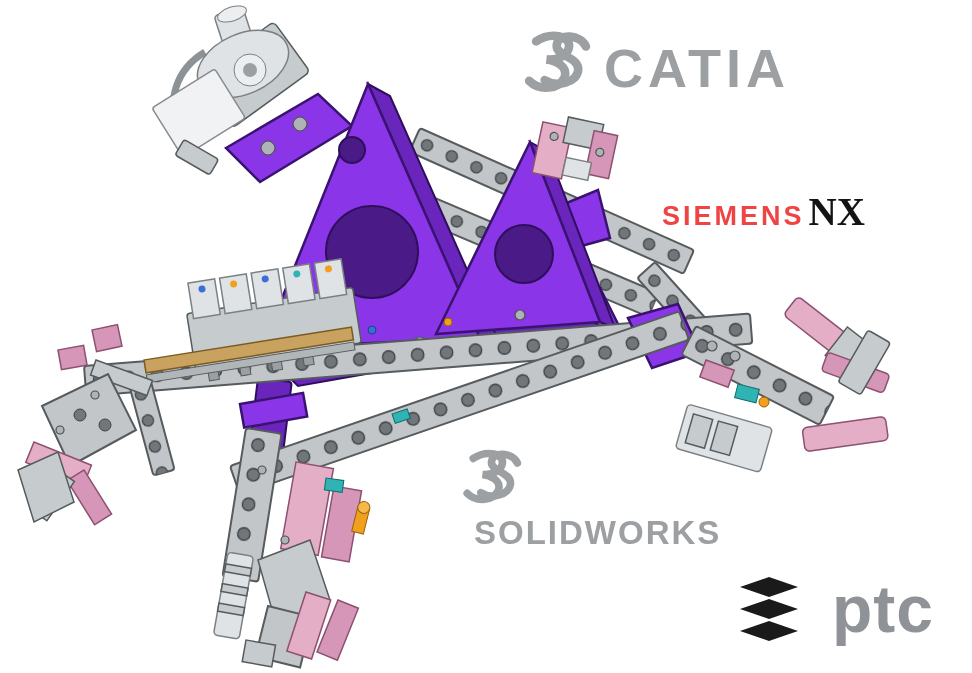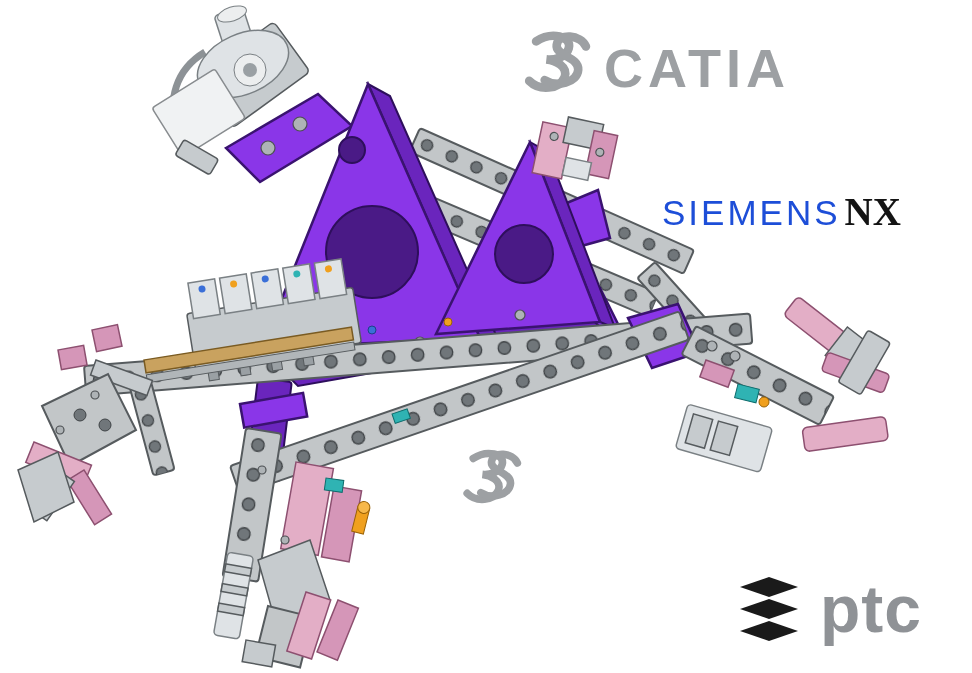--- a/index.html
+++ b/index.html
@@ -16,25 +16,25 @@
   .lightgrey{fill:#dfe3e6;stroke:#7a8084;stroke-width:1.5;}
   .midgrey{fill:#c6cbce;stroke:#565b5e;stroke-width:1.5;}
   .bolt{fill:#aeb3b6;stroke:#4c5053;stroke-width:1.2;}
   .hole{fill:#4a1a86;stroke:#2e0f5c;stroke-width:2;}
 
   
   .logo{position:absolute;display:flex;align-items:center;user-select:none;}
   .catia-logo{left:512px;top:28px;gap:6px;}
   .catia-text{font-size:54px;font-weight:bold;letter-spacing:5px;color:#9da0a3;line-height:1;}
   .siemens-logo{left:662px;top:192px;align-items:baseline;white-space:nowrap;}
-  .siemens-text{font-size:35px;font-weight:normal;letter-spacing:3px;color:#1d4ed8;line-height:1;}
+  .siemens-text{font-size:27px;font-weight:bold;letter-spacing:3px;color:#ef4444;line-height:1;}
   .nx-text{font-size:39px;font-weight:800;color:#141414;margin-left:4px;line-height:1;font-family:Liberation Serif, serif;}
   .sw-icon{position:absolute;left:452px;top:446px;}
   .sw-text{position:absolute;left:474px;top:516px;font-size:33px;font-weight:bold;letter-spacing:2px;color:#9da0a3;line-height:1;}
-  .ptc-logo{left:732px;top:570px;gap:14px;}
+  .ptc-logo{left:732px;top:570px;gap:26px;}
   .ptc-text{font-size:66px;font-weight:600;letter-spacing:1px;color:#8f9296;line-height:1;}
 </style>
 </head>
 <body>
 
 <div class="stage">
 
   <svg class="scene" viewBox="0 0 972 673">
     <defs>
       <pattern id="holes" width="29" height="30" patternUnits="userSpaceOnUse">
@@ -282,20 +282,21 @@
 
   <div class="logo siemens-logo">
     <span class="siemens-text">SIEMENS</span>
     <span class="nx-text">NX</span>
   </div>
 
   <svg class="sw-icon" width="76" height="72" viewBox="0 0 100 90">
     <path d="M28,14 C46,2 70,8 66,22 C63,33 48,36 40,35 C50,36 66,43 61,56 C55,70 32,72 20,60" fill="none" stroke="#9da0a3" stroke-width="10" stroke-linecap="round"></path>
     <path d="M86,20 C80,6 54,4 52,18 C50,31 78,32 77,47 C76,62 52,68 38,59" fill="none" stroke="#9da0a3" stroke-width="10" stroke-linecap="round"></path>
   </svg>
+  <span class="sw-text">SOLIDWORKS</span>
 
   <div class="logo ptc-logo">
     <svg width="74" height="78" viewBox="0 0 74 72">
       <polygon points="8,14 37,4 66,14 37,24" fill="#1a1a1a"></polygon>
       <polygon points="8,36 37,26 66,36 37,46" fill="#1a1a1a"></polygon>
       <polygon points="8,58 37,48 66,58 37,68" fill="#1a1a1a"></polygon>
     </svg>
     <span class="ptc-text">ptc</span>
   </div>
 

